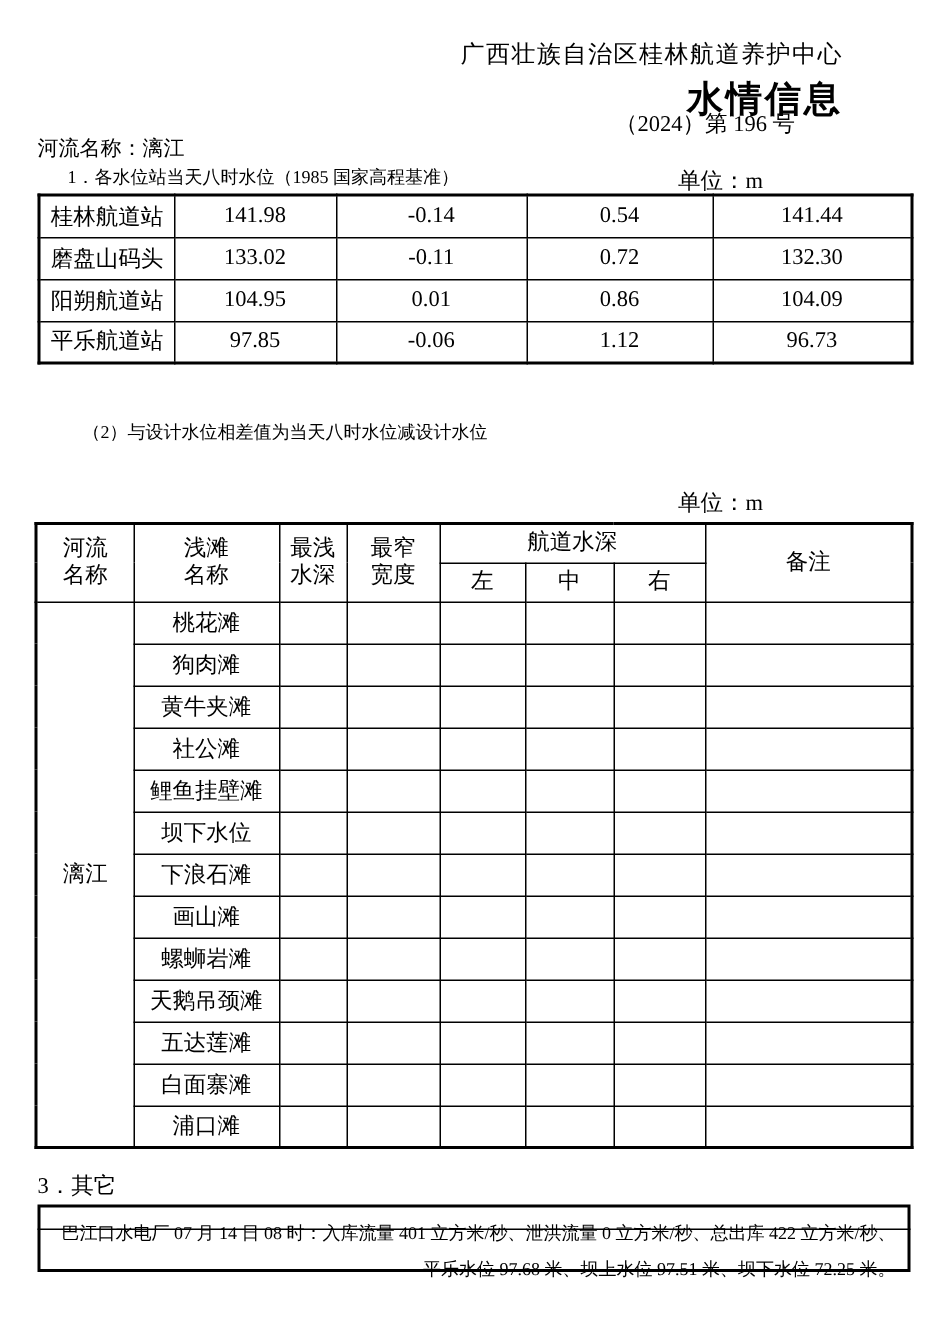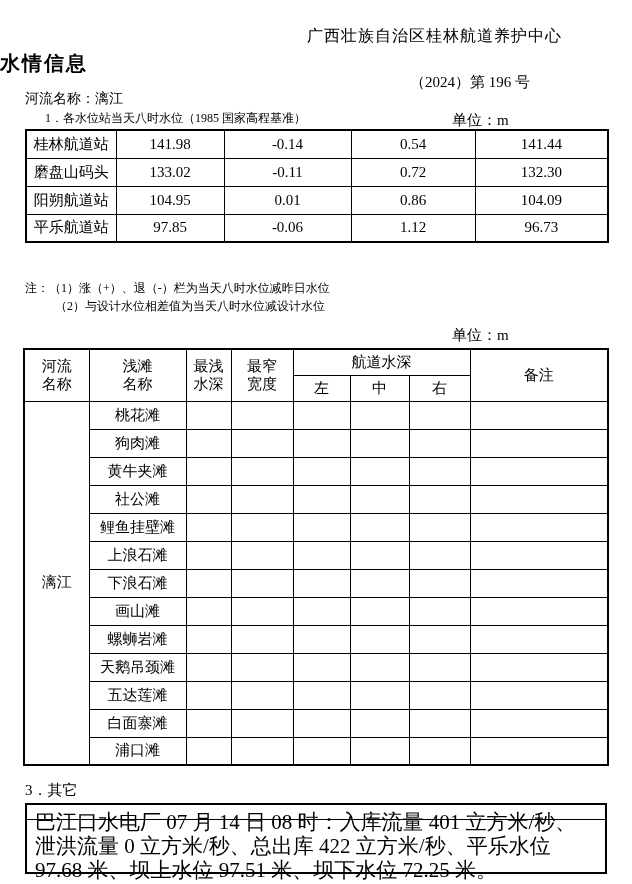--- a/index.html
+++ b/index.html
@@ -10,21 +10,21 @@
     background:#ffffff;
     color:#000000;
     font-family:"Liberation Serif","DejaVu Serif",serif;
     overflow:hidden;
     margin:0 auto;
   }
   .abs { position:absolute; }
 
   
   .org-title  { top:26px;  left:0; width:562px; text-align:right; font-size:16px; letter-spacing:1px; }
-  .doc-title  { top:50px;  left:0; width:562px; text-align:left; font-size:20px; font-weight:bold; letter-spacing:2px; }
+  .doc-title  { top:50px;  left:0; width:562px; text-align:right; font-size:24px; font-weight:bold; letter-spacing:2px; }
   .issue-no   { top:73px;  left:410px; font-size:15px; }
   .river-name { top:90px;  left:25px;  font-size:14px; }
   .date-label { top:90px;  left:393px; font-size:15px; }
 
   .sec1-heading { top:110px; left:25px;  font-size:12px;margin-left:20px; }
   .sec1-unit    { top:111px; left:452px; font-size:15px; }
 
   
   table { border-collapse:collapse; table-layout:fixed; }
   th, td {
@@ -47,25 +47,25 @@
   .t2 th { height:26px; white-space:pre-line; line-height:18px; }
   .t2 td { height:28px; }
 
   
   .sec3-heading {
     top:781px; left:25px; width:582px;
     font-size:15px; padding-bottom:19px;
     border-bottom:1px solid #000;
   }
   .other-box {
-    top:803px; left:25px; width:582px; height:71px;
+    top:803px; left:25px; width:582px; height:45px;
     border:2px solid #000;
-    font-size:21px; line-height:24px;
+    font-size:12px; line-height:24px;
     padding:5px 8px 0 8px;
-    text-align:left;
+    text-align:right;
   }
 </style>
 </head>
 <body>
 
 <div class="page">
 
   <div class="abs org-title">广西壮族自治区桂林航道养护中心</div>
   <div class="abs doc-title">水情信息</div>
   <div class="abs issue-no">（2024）第 196 号</div>
@@ -108,21 +108,20 @@
       <td>平乐航道站</td>
       <td>97.85</td>
       <td>-0.06</td>
       <td>1.12</td>
       <td>96.73</td>
     </tr>
   </tbody>
     </table>
 
   <div class="abs notes">
-    <div>注：（1）涨（+）、退（-）栏为当天八时水位减昨日水位</div>
     <div class="note2">（2）与设计水位相差值为当天八时水位减设计水位</div>
   </div>
 
   <div class="abs sec2-unit">单位：m</div>
 
   <table class="abs t2">
     <colgroup>
       <col style="width:65px">
         <col style="width:97px">
         <col style="width:45px">
@@ -190,21 +189,21 @@
     <tr>
       <td>鲤鱼挂壁滩</td>
       <td></td>
           <td></td>
       <td></td>
           <td></td>
       <td></td>
           <td></td>
     </tr>
     <tr>
-      <td>上浪石滩</td>
+      <td>坝下水位</td>
       <td></td>
           <td></td>
       <td></td>
           <td></td>
       <td></td>
           <td></td>
     </tr>
     <tr>
       <td>下浪石滩</td>
       <td></td>

